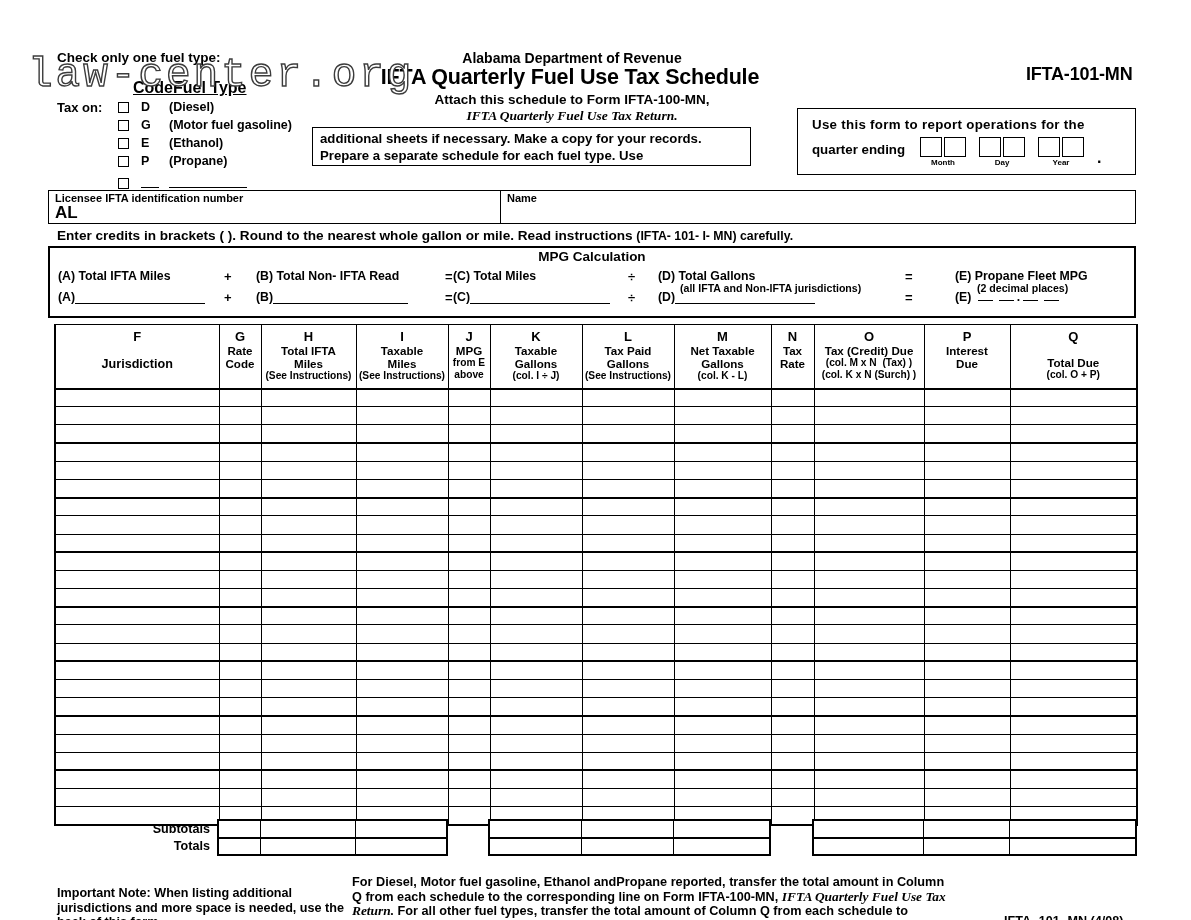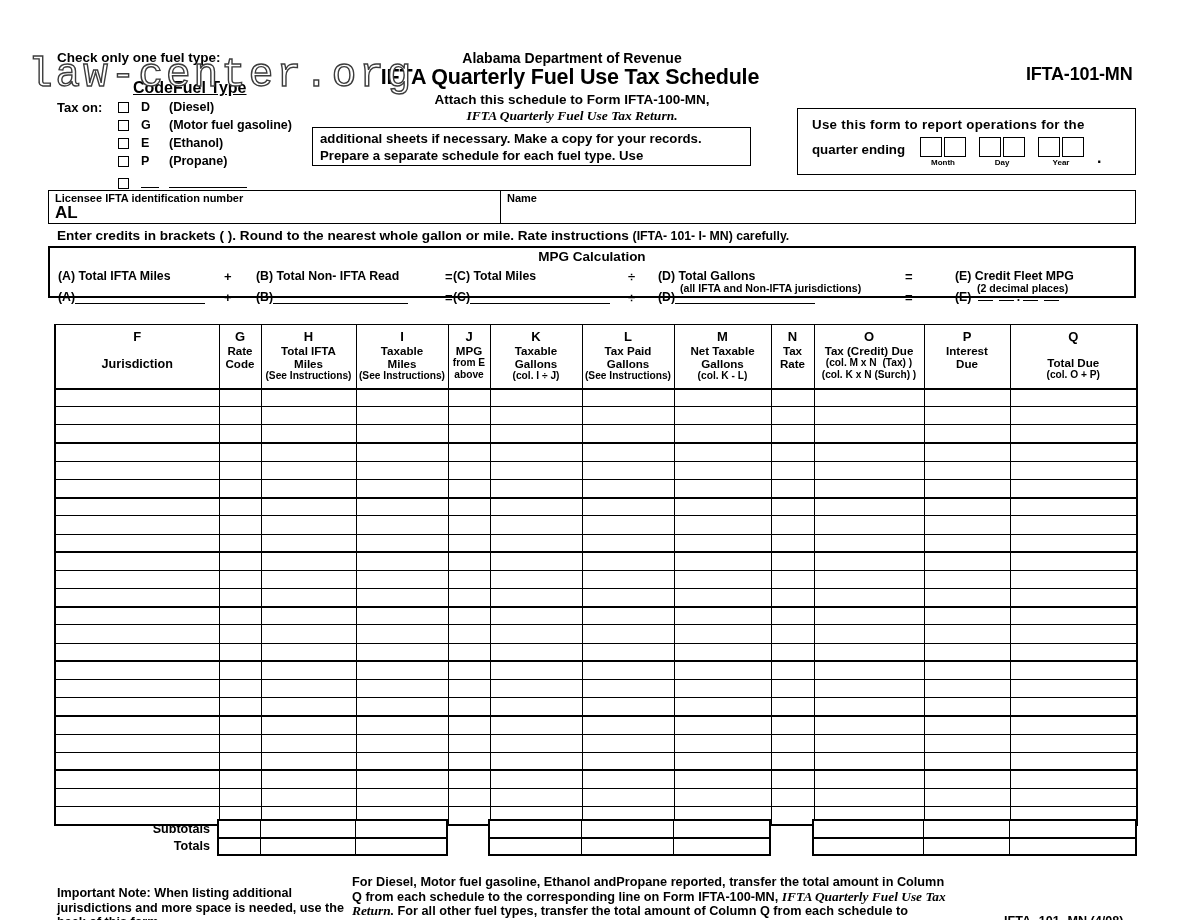--- a/index.html
+++ b/index.html
@@ -148,21 +148,21 @@
 
   .instr-line {
     position: absolute; left: 57px; top: 204px;
     font-size: 13.6px; font-weight: bold; white-space: nowrap;
   }
   .instr-line .sm { font-size: 12.3px; }
 
   
   .mpg-box {
     position: absolute; left: 48px; top: 222px;
-    width: 1088px; height: 52px;
+    width: 1088px; height: 72px;
     border: 2.2px solid #000; background: #fff;
   }
   .mpg-title {
     position: absolute; left: 0; top: 1px; width: 100%;
     text-align: center; font-size: 13.5px; font-weight: bold;
   }
   .mpg-r1 { position: absolute; left: 0; top: 18px; width: 100%; height: 22px; }
   .mpg-r2 { position: absolute; left: 0; top: 40px; width: 100%; height: 20px; }
   .mi { position: absolute; font-size: 12.3px; font-weight: bold; white-space: nowrap; }
   .mi .sub { font-size: 10.6px; display: block; margin-left: 22px; margin-top: -1px; }
@@ -333,41 +333,41 @@
       <div class="lic-cap">Licensee IFTA identification number</div>
       <div class="lic-val">AL</div>
     </div>
     <div class="lic-right">
       <div class="lic-cap">Name</div>
       <div class="lic-val"></div>
     </div>
   </div>
 
   <div class="instr-line">
-    <span>Enter credits in brackets ( ).  Round to the nearest whole gallon or mile.   Rate instructions</span>
+    <span>Enter credits in brackets ( ).  Round to the nearest whole gallon or mile.   Read instructions</span>
     <span class="sm">(IFTA- 101- I- MN) carefully.</span>
   </div>
 
   <div class="mpg-box">
     <div class="mpg-title">MPG Calculation</div>
 
     <div class="mpg-r1">
       <span class="mi" style="left:8px; top:3px;">(A) Total IFTA Miles</span>
       <span class="op" style="left:174px; top:3px;">+</span>
       <span class="mi" style="left:206px; top:3px;">(B) Total Non- IFTA Read</span>
       <span class="op" style="left:395px; top:3px;">=</span>
       <span class="mi" style="left:403px; top:3px;">(C) Total Miles</span>
       <span class="op" style="left:578px; top:3px;">÷</span>
       <span class="mi" style="left:608px; top:3px;">
         <span>(D) Total Gallons</span>
         <span class="sub">(all IFTA and Non-IFTA jurisdictions)</span>
       </span>
       <span class="op" style="left:855px; top:3px;">=</span>
       <span class="mi" style="left:905px; top:3px;">
-        <span>(E)  Credit Fleet MPG</span>
+        <span>(E)  Propane Fleet MPG</span>
         <span class="sub">(2 decimal places)</span>
       </span>
     </div>
 
     <div class="mpg-r2">
       <span class="mi" style="left:8px; top:2px;">
         <span>(A)</span><span class="ul" style="width:130px"></span>
       </span>
       <span class="op" style="left:174px; top:2px;">+</span>
       <span class="mi" style="left:206px; top:2px;">

